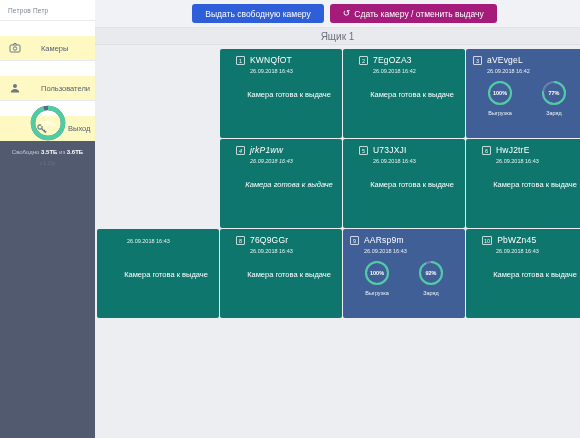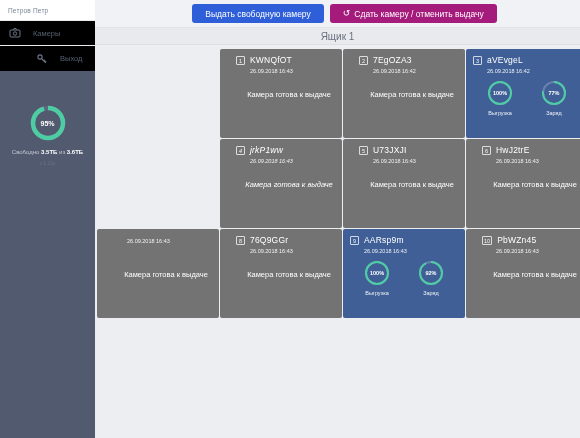--- a/index.html
+++ b/index.html
@@ -20,26 +20,27 @@
   }
   .side-top { background: #ffffff; padding-top: 2px; }
   .side-user {
     font-size: 6.5px; color: #7b8596;
     padding: 5px 8px 6px 8px;
     border-bottom: 1px solid #e9ebee;
     letter-spacing: .2px;
   }
   .side-item {
     display: flex; align-items: center;
-    gap: 12px;
+    gap: 20px;
     height: 25px;
     padding-left: 9px;
     border-bottom: 1px solid #e9ebee;
-    background: #000000;
+    background: #fef9c3;
     cursor: pointer;
+    margin-top: 15px;
   }
   .side-item:last-of-type { border-bottom: none; padding-left: 36px; }
   .side-label { font-size: 7.5px; color: #55606f; }
   .side-icon { width: 12px; height: 12px; display: flex; align-items: center; justify-content: center; color: #6d7788; }
   .side-icon svg { display: block; }
 
   .side-storage {
     position: absolute; top: 95px; left: 0; width: 95px;
     padding-top: 8px;
     text-align: center;
@@ -104,21 +105,21 @@
     align-content: start;
   }
   .card {
     border-radius: 2px;
     padding: 6px 7px;
     position: relative;
     color: #fff;
     cursor: pointer;
     overflow: hidden;
   }
-  .card.green { background: #737373; padding-left: 16px; }
+  .card.green { background: #0f766e; padding-left: 16px; }
   .card.blue  { background: #3f5f96; }
   .card-head { display: flex; align-items: center; gap: 5px; }
   .badge {
     min-width: 9px; height: 9px; padding: 0 1px;
     border: 1px solid rgba(255,255,255,.75);
     border-radius: 1px;
     font-size: 5.5px; line-height: 8px; text-align: center;
     color: rgba(255,255,255,.95);
   }
   .card-name { font-size: 8.5px; letter-spacing: .2px; }
@@ -156,20 +157,29 @@
         <span class="side-icon">
           <svg width="12" height="12" viewBox="0 0 24 24" fill="none" stroke="currentColor" stroke-width="2">
             <rect x="2" y="6" width="20" height="14" rx="2"></rect>
             <path d="M8 6l2-3h4l2 3"></path>
             <circle cx="12" cy="13" r="3.4"></circle>
           </svg>
         </span>
         <span class="side-label">Камеры</span>
       </div>
 
+      <div class="side-item">
+        <span class="side-icon">
+          <svg width="12" height="12" viewBox="0 0 24 24" fill="currentColor">
+            <circle cx="12" cy="8" r="4"></circle>
+            <path d="M3.5 21c0-4.4 3.8-7 8.5-7s8.5 2.6 8.5 7z"></path>
+          </svg>
+        </span>
+        <span class="side-label">Пользователи</span>
+      </div>
 
       <div class="side-item">
         <span class="side-icon">
           <svg width="12" height="12" viewBox="0 0 24 24" fill="none" stroke="currentColor" stroke-width="2.2">
             <circle cx="8" cy="8" r="4.2"></circle>
             <path d="M11 11l8.5 8.5M16 16l2.2-2.2M18.6 18.6l2-2"></path>
           </svg>
         </span>
         <span class="side-label">Выход</span>
       </div>

